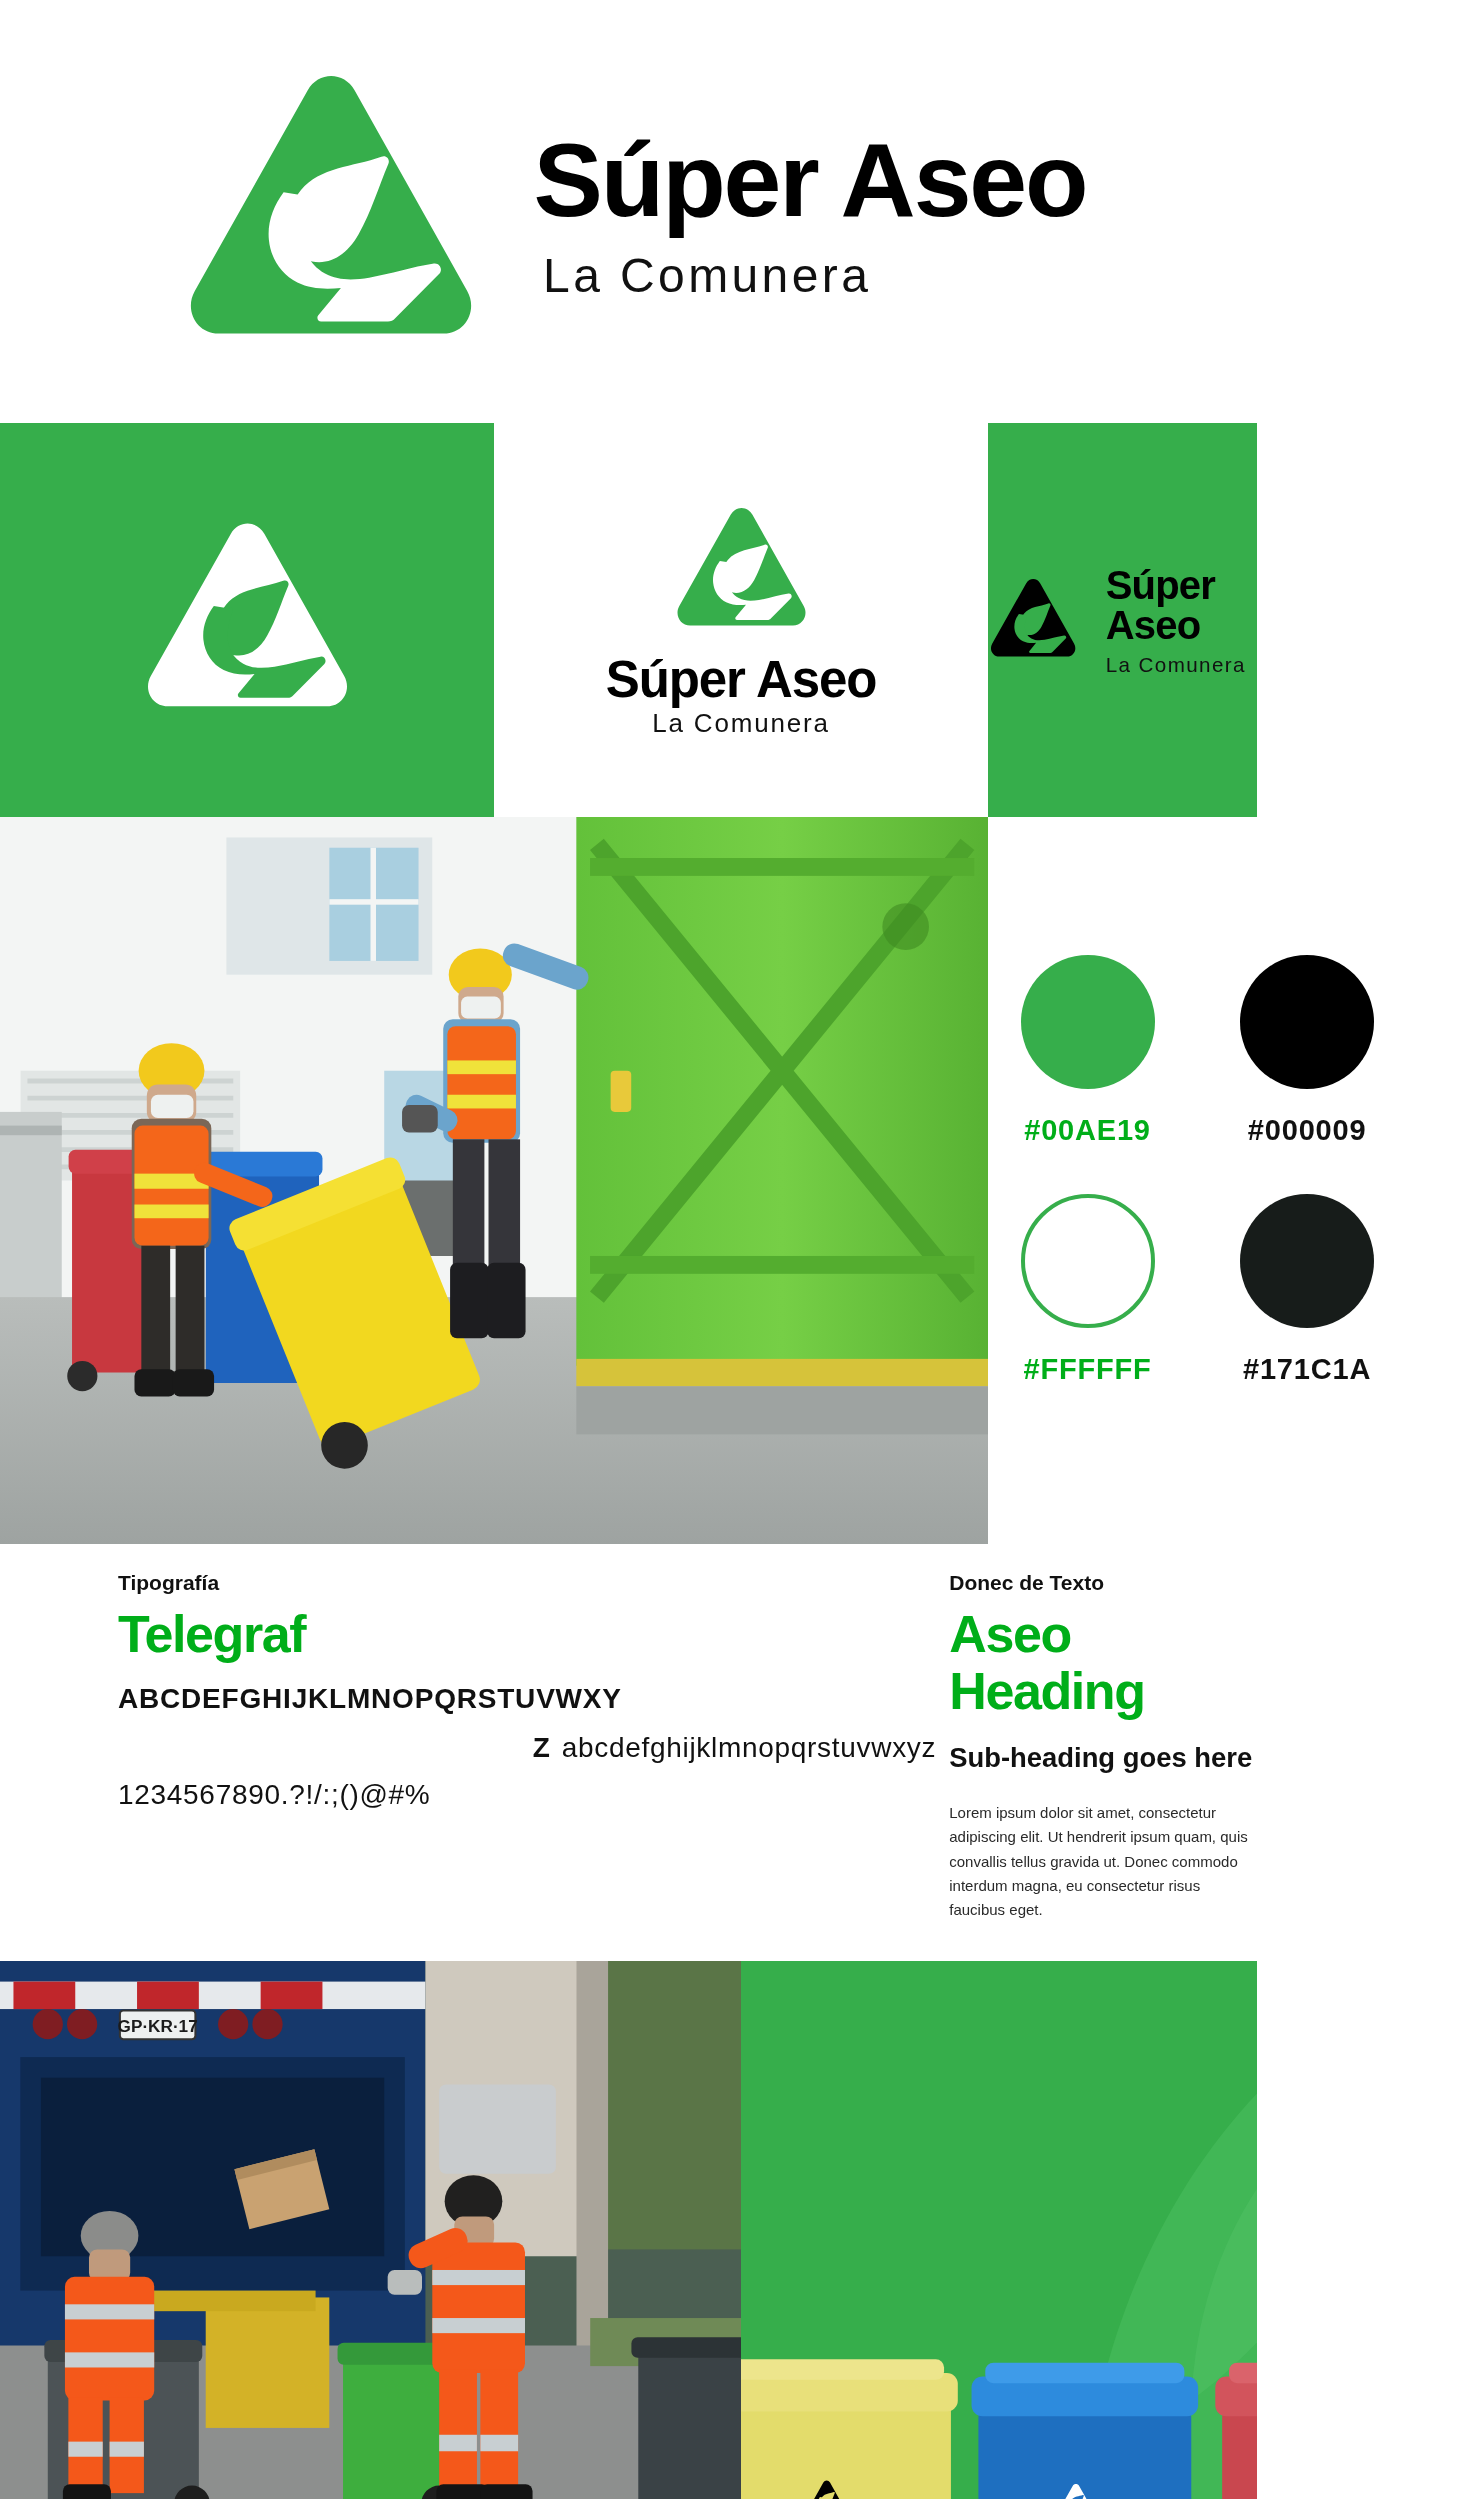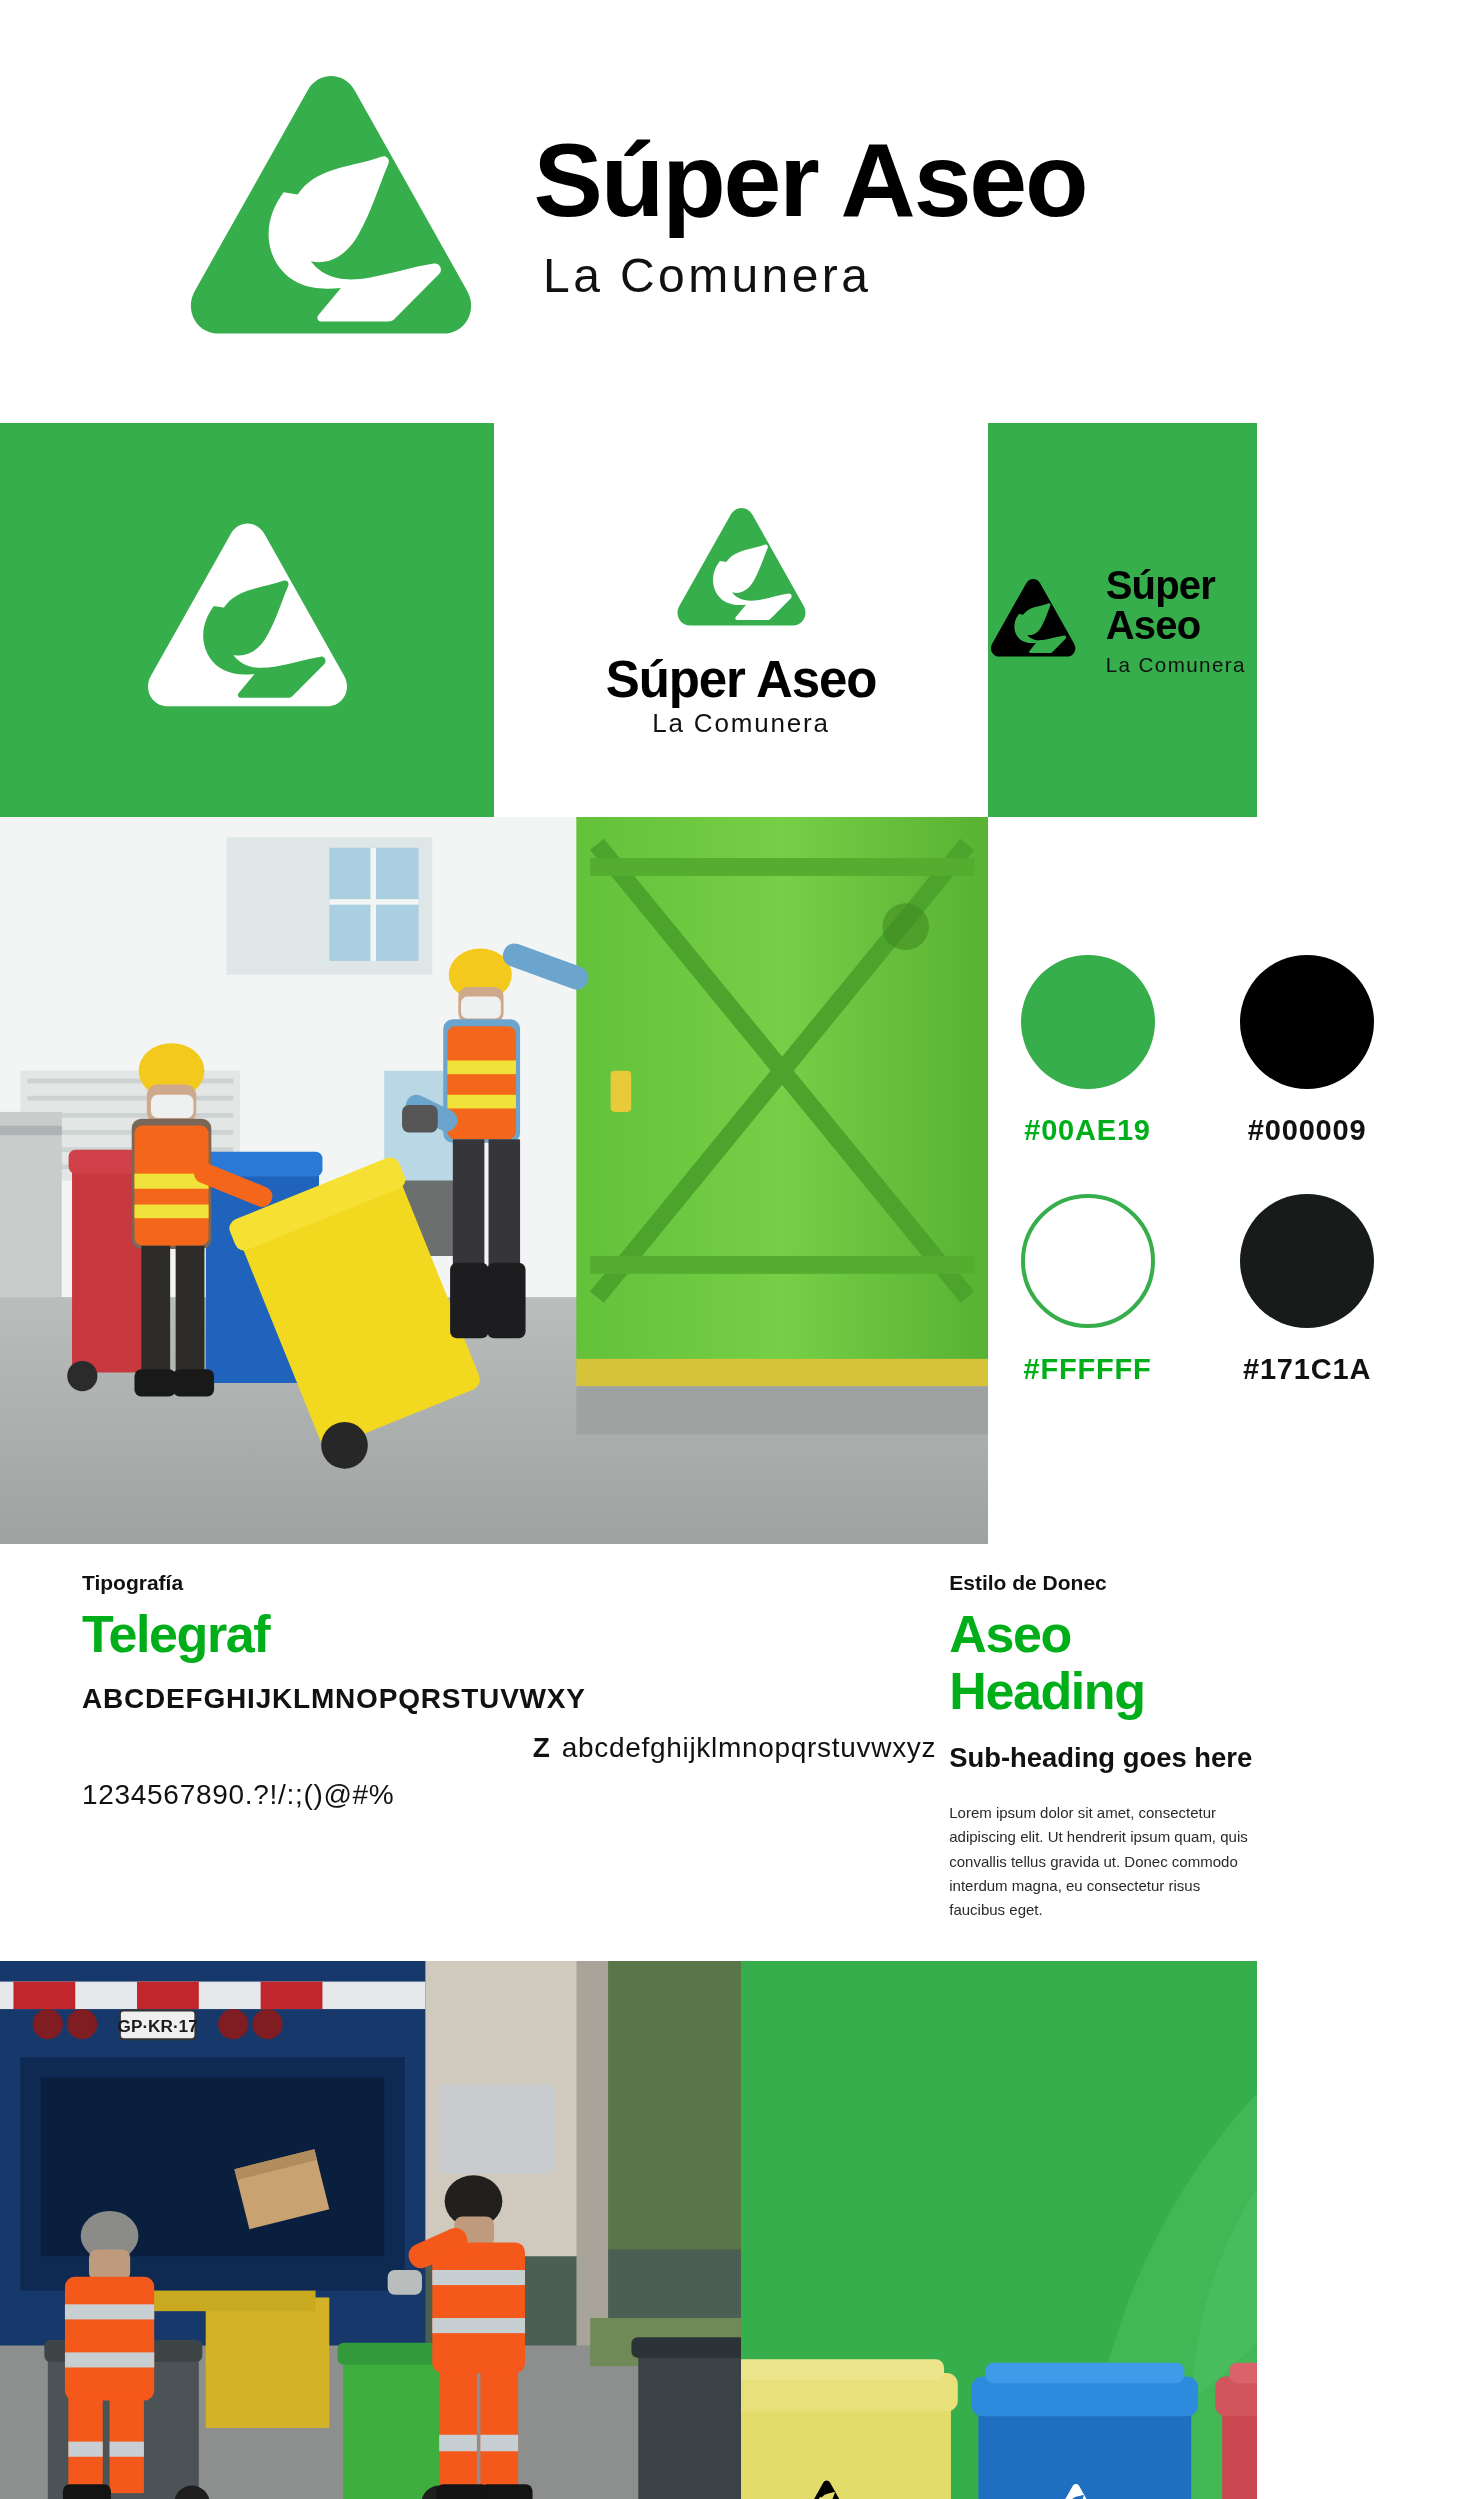--- a/index.html
+++ b/index.html
@@ -42,21 +42,21 @@
   .palette{flex:1 1 auto;background:#fff;display:flex;align-items:center;justify-content:center;}
   .swatch-grid{display:grid;grid-template-columns:repeat(2,199px);grid-template-rows:repeat(2,233px);
     column-gap:20.6px;row-gap:5.5px;margin-top:20.6px;}
   .swatch-cell{display:flex;flex-direction:column;align-items:center;justify-content:flex-start;}
   .dot{width:134px;height:134px;border-radius:50%;}
   .dot.outline{background:#fff;border:4.8px solid #36AE4B;box-sizing:border-box;}
   .hex{margin-top:25px;font-size:29px;font-weight:700;letter-spacing:0.8px;}
 
   
   .typeband{height:417px;flex:0 0 417px;background:#fff;display:flex;padding-top:27.4px;box-sizing:border-box;}
-  .type-col{flex:1 1 50%;padding-left:82px;box-sizing:border-box;}
+  .type-col{flex:1 1 50%;padding-left:118px;box-sizing:border-box;}
   .type-col.right{padding-left:706px;margin-left:-693px;}
   .eyebrow{font-size:21px;font-weight:700;letter-spacing:0px;color:#111;}
   .bigtype{font-size:52px;font-weight:700;color:#00AE19;letter-spacing:-1.4px;line-height:1.08;margin-top:11px;}
   .upper-row{font-size:28px;font-weight:700;letter-spacing:0.8px;margin-top:20.6px;white-space:nowrap;color:#111;}
   .lower-row{font-size:28px;font-weight:400;letter-spacing:0.7px;margin-top:16.5px;white-space:nowrap;color:#111;text-align:right;}
   .lower-row b{font-weight:700;margin-right:11px;}
   .num-row{font-size:28px;font-weight:400;letter-spacing:0.7px;margin-top:15px;white-space:nowrap;color:#111;}
   .subhead{font-size:27.4px;font-weight:700;color:#111;margin-top:23px;}
   .bodycopy{font-size:15px;font-weight:400;line-height:1.62;color:#2a2a2a;margin-top:27.4px;max-width:418px;}
 
@@ -241,21 +241,21 @@
     <div class="type-col">
       <div class="eyebrow">Tipografía</div>
       <div class="bigtype">Telegraf</div>
       <div class="upper-row">ABCDEFGHIJKLMNOPQRSTUVWXY</div>
       <div class="lower-row">
         <b>Z</b><span>abcdefghijklmnopqrstuvwxyz</span>
       </div>
       <div class="num-row">1234567890.?!/:;()@#%</div>
     </div>
     <div class="type-col right">
-      <div class="eyebrow">Estilo de Donec</div>
+      <div class="eyebrow">Donec de Texto</div>
       <div class="bigtype">Aseo Heading</div>
       <div class="subhead">Sub-heading goes here</div>
       <div class="bodycopy">Lorem ipsum dolor sit amet, consectetur adipiscing elit. Ut hendrerit ipsum quam, quis convallis tellus gravida ut. Donec commodo interdum magna, eu consectetur risus faucibus eget.</div>
     </div>
   </div>
 
   <div class="bottomband">
 
     <div class="photo-crew">
       <svg class="abs" viewBox="0 0 1080 785" preserveAspectRatio="xMidYMid slice" aria-hidden="true">

